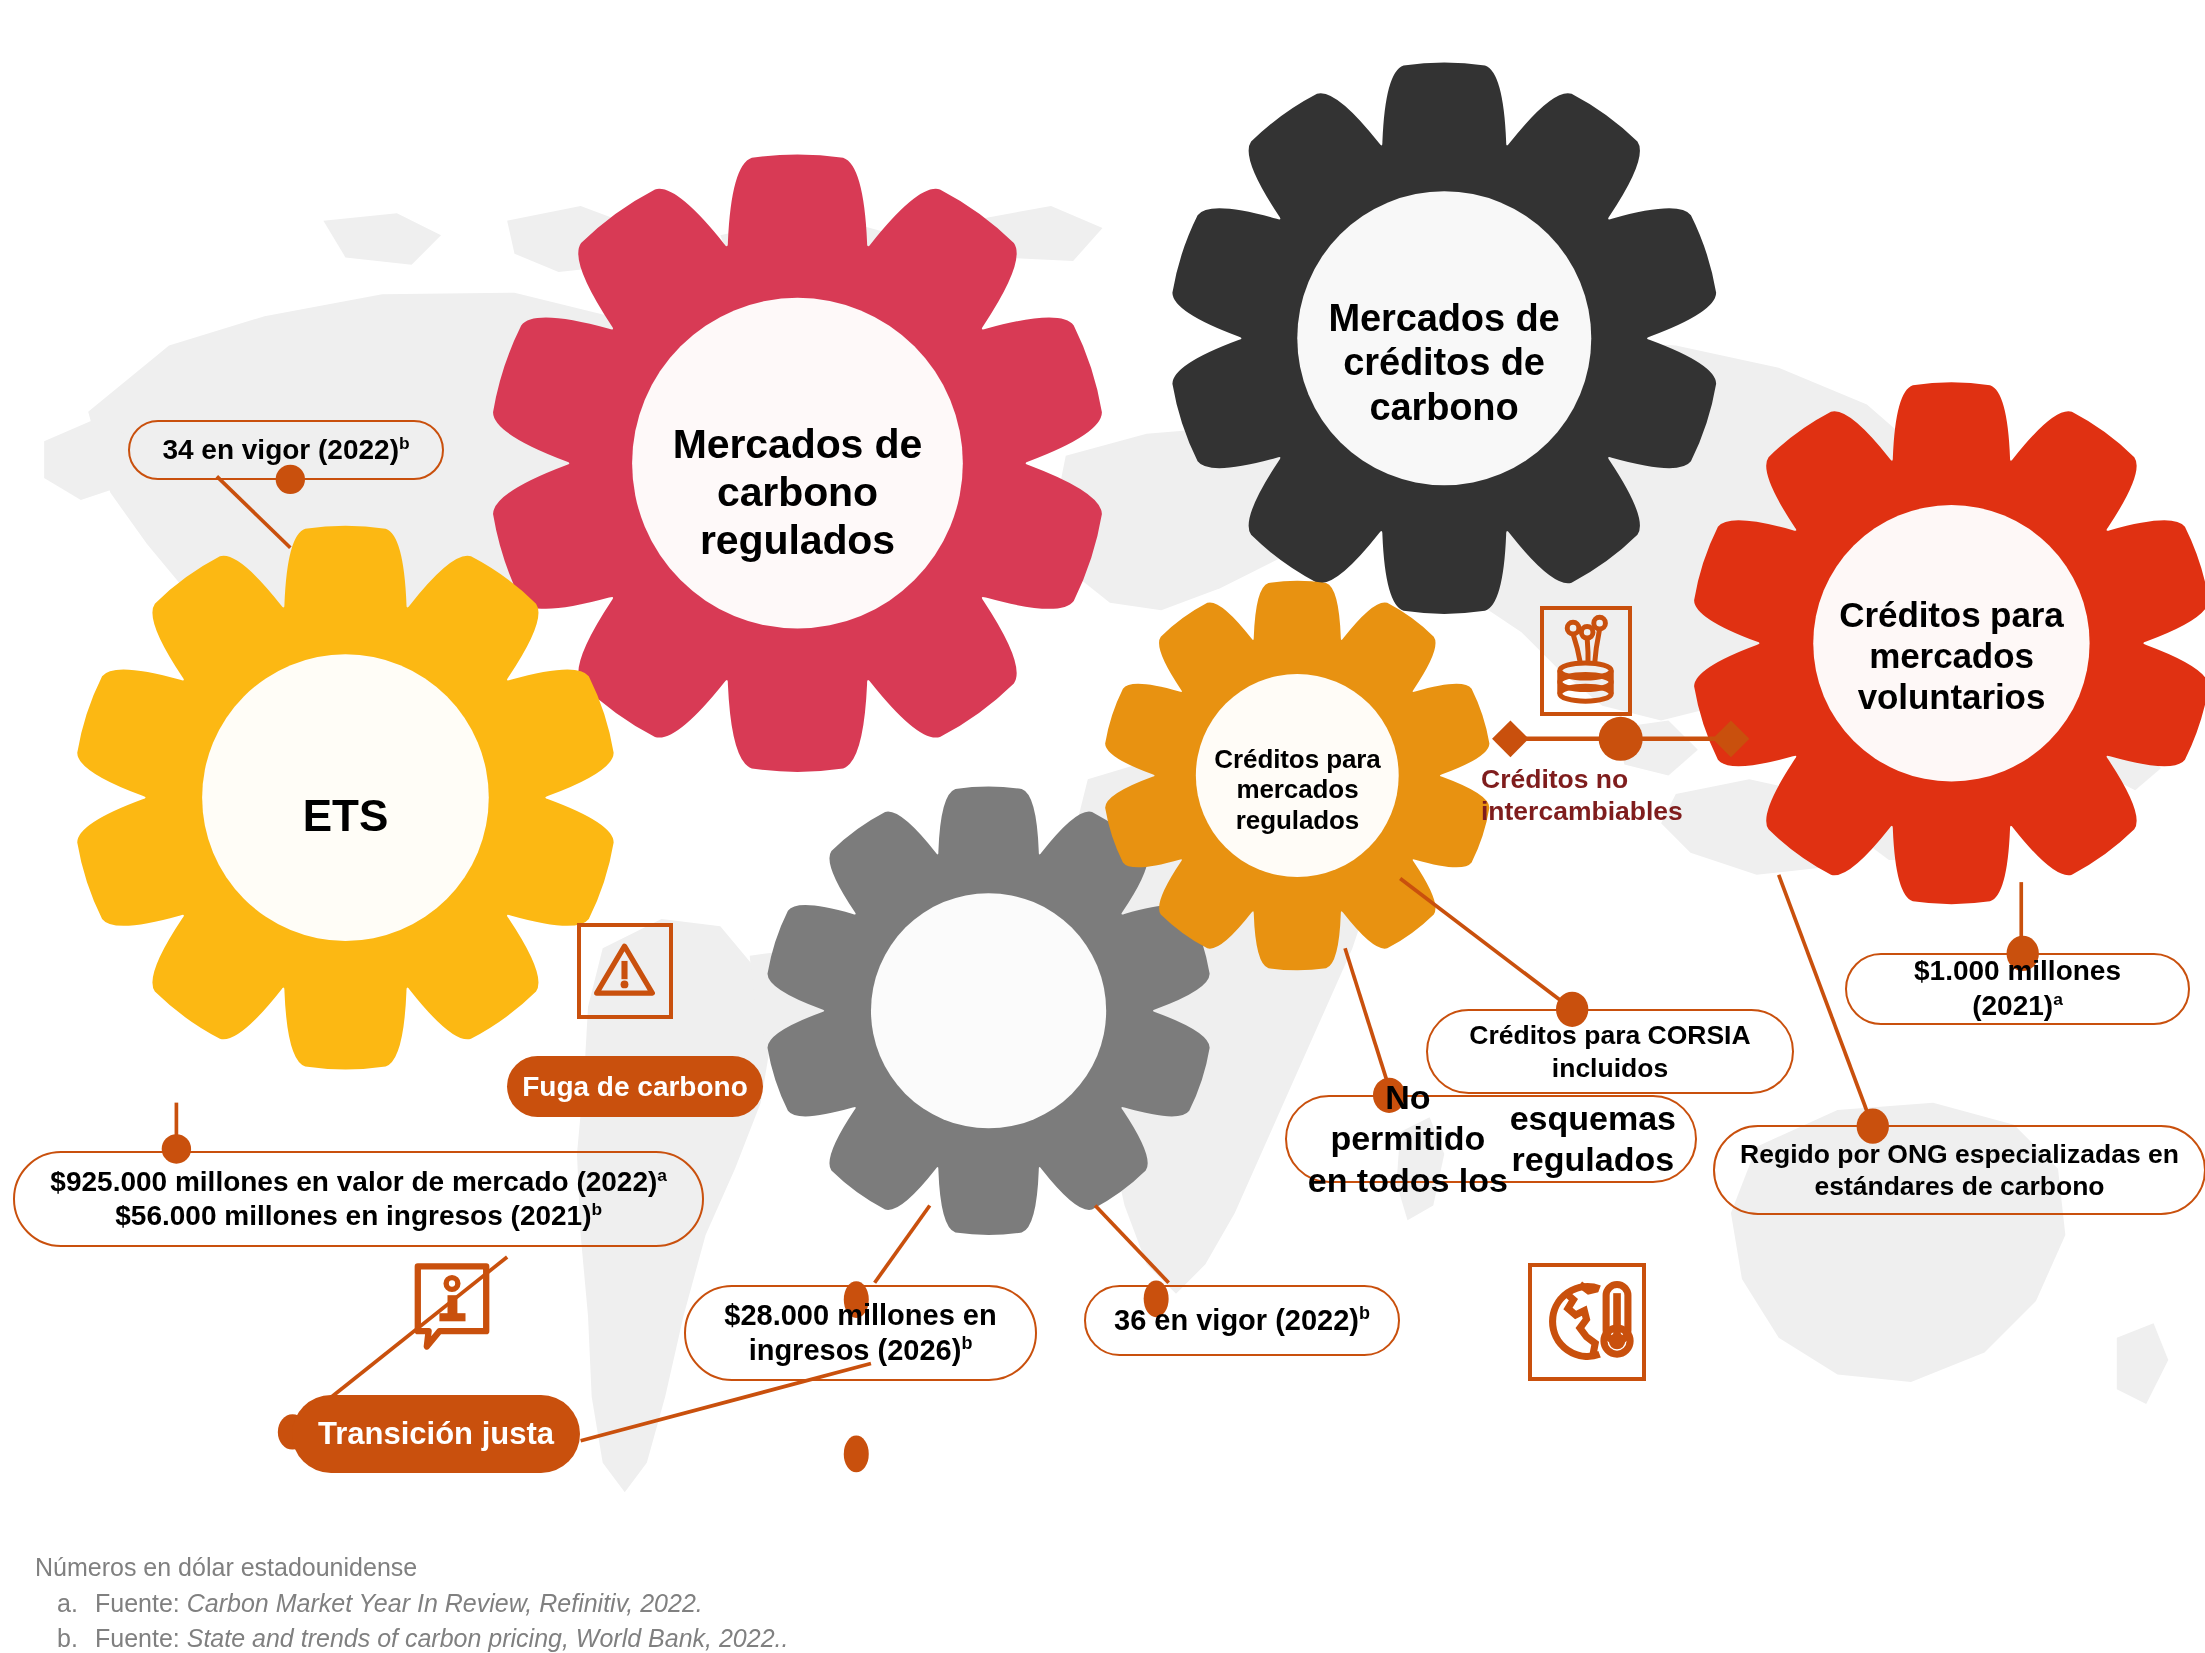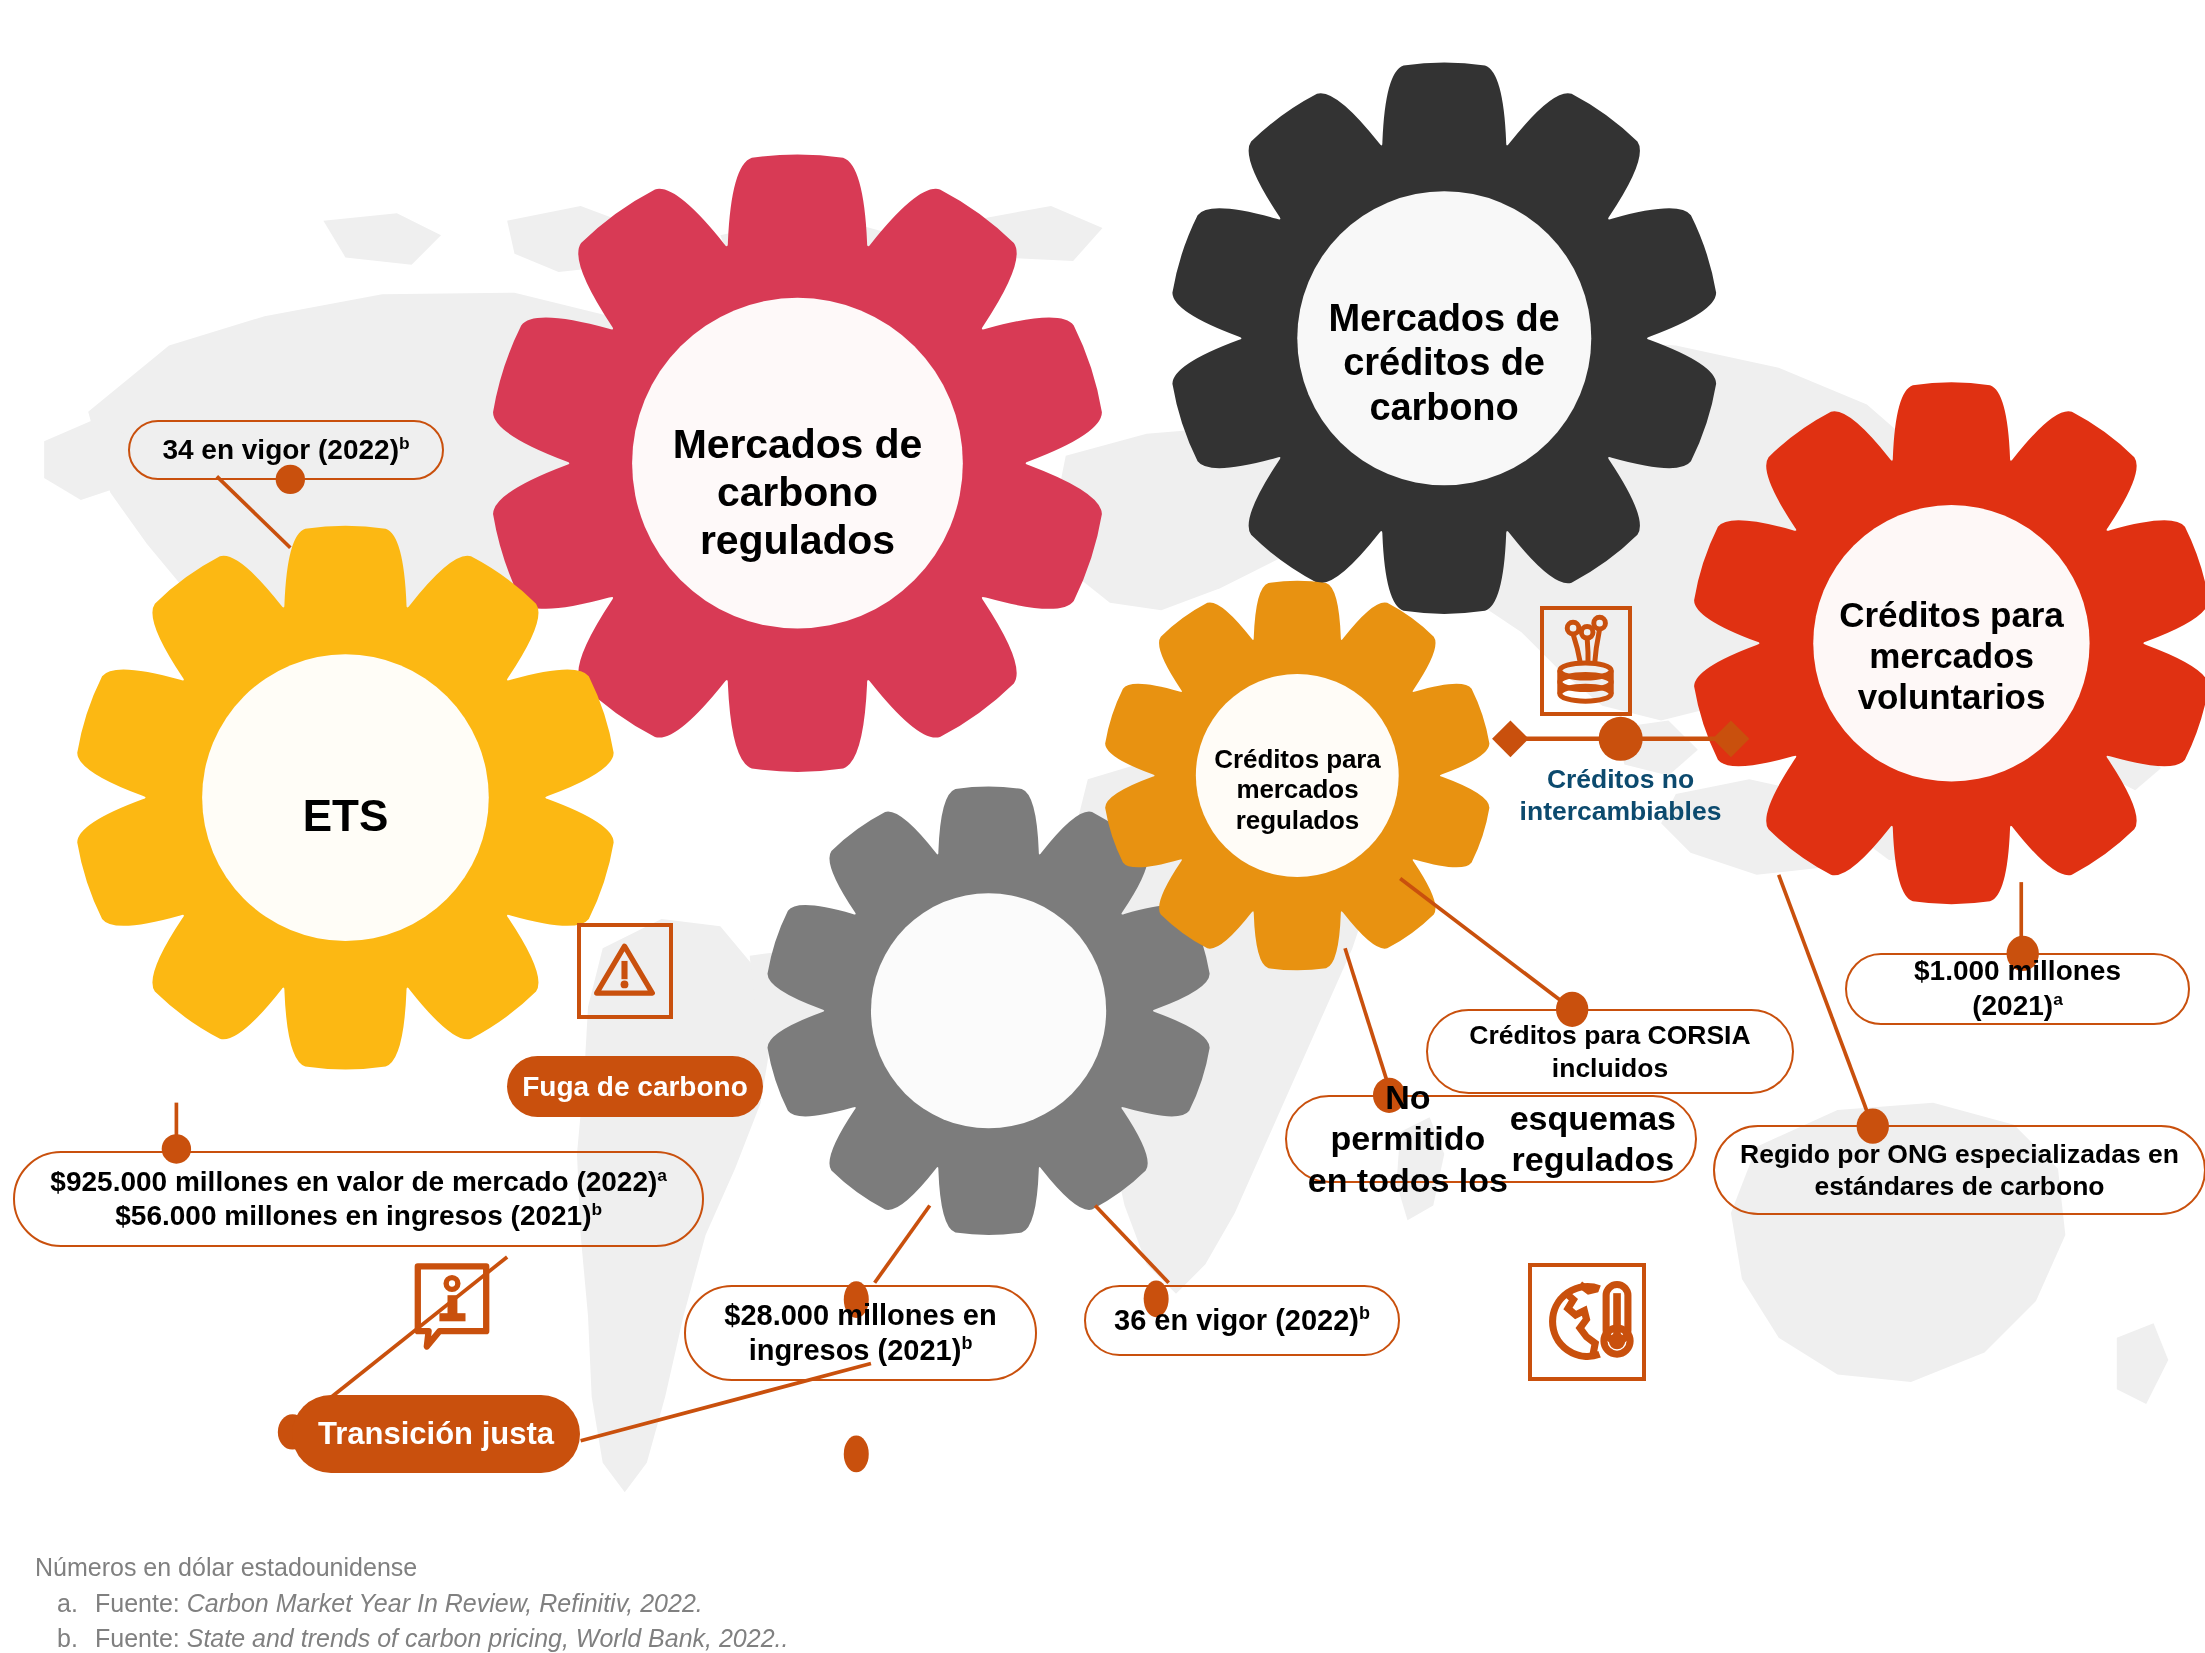--- a/index.html
+++ b/index.html
@@ -18,21 +18,21 @@
       display:flex;align-items:center;justify-content:center;text-align:center;
       color:#000;font-weight:bold;line-height:1.22;padding:0 19px;}
 
   .pill{position:absolute;z-index:5;box-sizing:border-box;background:#C9500D;
       border-radius:734px;display:flex;align-items:center;justify-content:center;
       color:#fff;font-weight:bold;text-align:center;}
 
   .iconbox{position:absolute;z-index:5;box-sizing:border-box;
       border:4.4px solid #C9500D;background:transparent;}
 
-  .smalllabel{position:absolute;z-index:4;text-align:center;color:#0c4a6e;
+  .smalllabel{position:absolute;z-index:4;color:#7f1d1d;
       font-weight:bold;line-height:1.2;}
 
   #footer{position:absolute;z-index:6;left:35px;top:1550px;width:1470px;
       color:#808080;font-size:25px;line-height:1.42;}
   #footer .fnrow{display:flex;margin-left:22px;}
   #footer .fnmark{width:38px;flex:0 0 38px;}
   #footer .ital{font-style:italic;}
 </style>
 </head>
 <body>
@@ -207,21 +207,21 @@
     <span><span>34 en vigor (2022)</span><sup style="font-size:0.62em;">b</sup></span>
   </div>
 
   <div class="callout" style="left:13.2px;top:1151px;width:691px;height:96px;font-size:28px;flex-direction:column;">
     <span><span>$925.000 millones en valor de mercado (2022)</span><sup style="font-size:0.62em;">a</sup></span>
     <span><span>$56.000 millones en ingresos (2021)</span><sup style="font-size:0.62em;">b</sup></span>
   </div>
 
   <div class="callout" style="left:684px;top:1285px;width:353px;height:96px;font-size:29px;flex-direction:column;">
     <span>$28.000 millones en</span>
-    <span><span>ingresos (2021)</span><sup style="font-size:0.62em;">b</sup></span>
+    <span><span>ingresos (2026)</span><sup style="font-size:0.62em;">b</sup></span>
   </div>
 
   <div class="callout" style="left:1084px;top:1285px;width:316px;height:71px;font-size:29px;">
     <span><span>36 en vigor (2022)</span><sup style="font-size:0.62em;">b</sup></span>
   </div>
 
   <div class="callout" style="left:1426px;top:1009px;width:368px;height:85px;font-size:26.5px;flex-direction:column;">
     <span>Créditos para CORSIA</span>
     <span>incluidos</span>
   </div>

